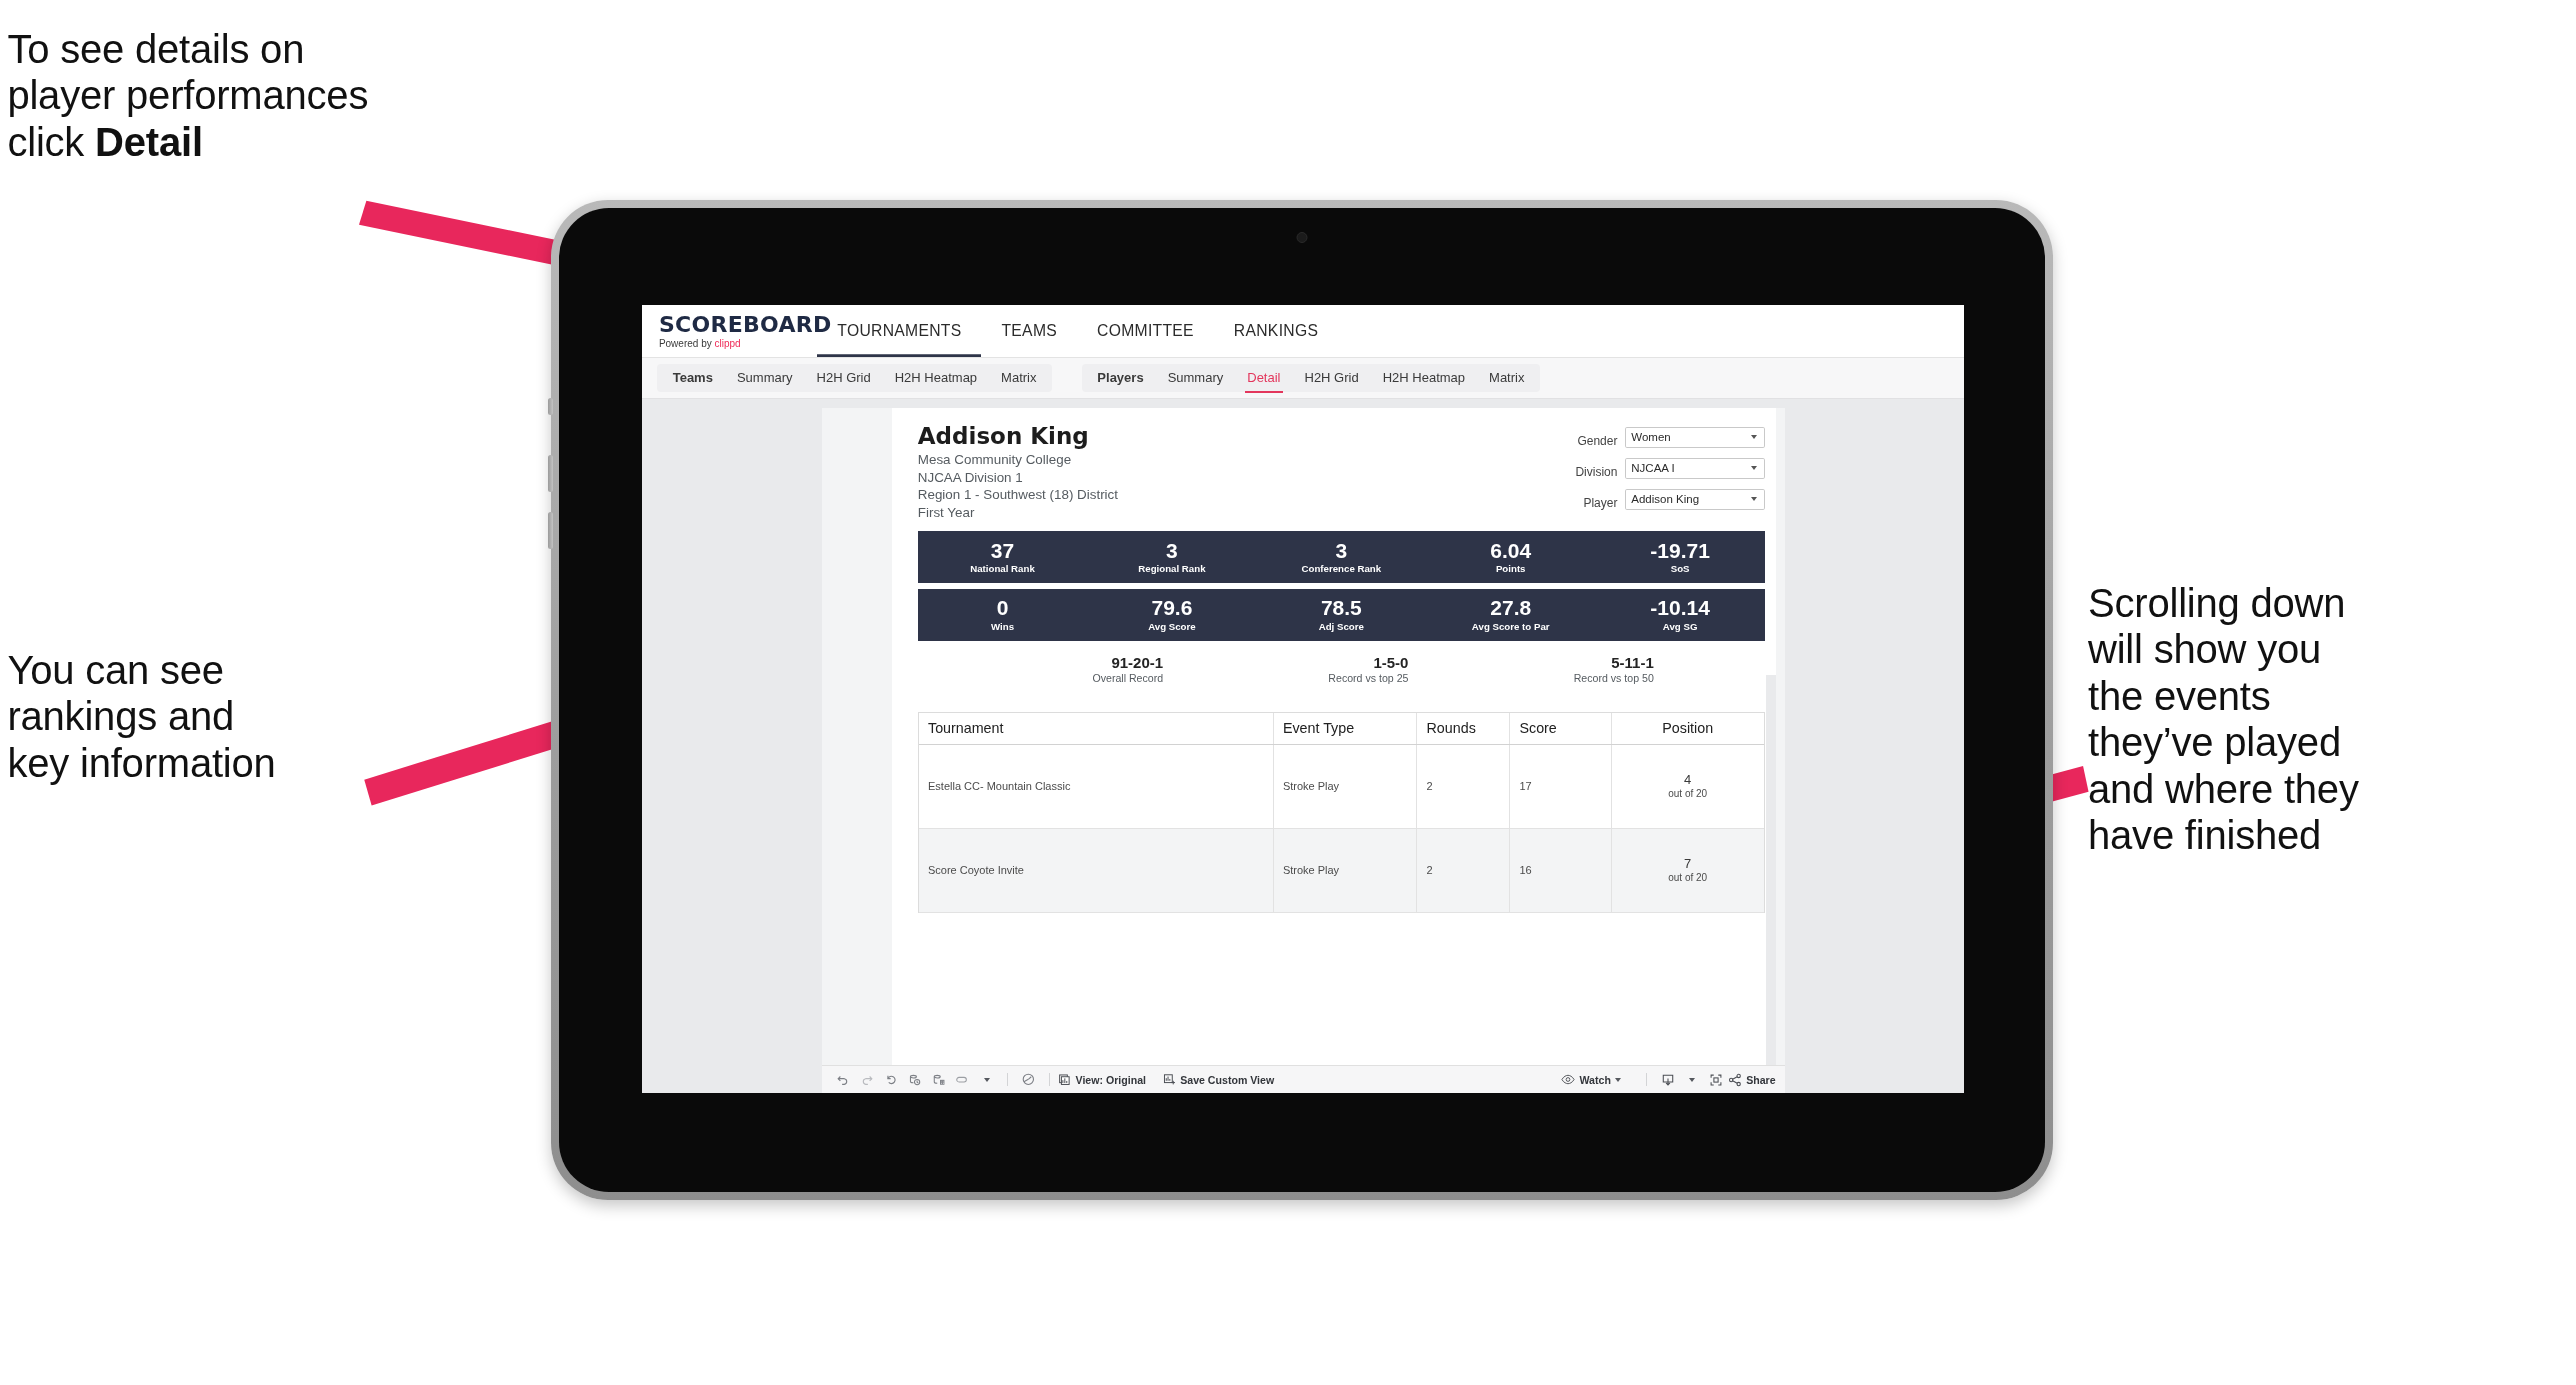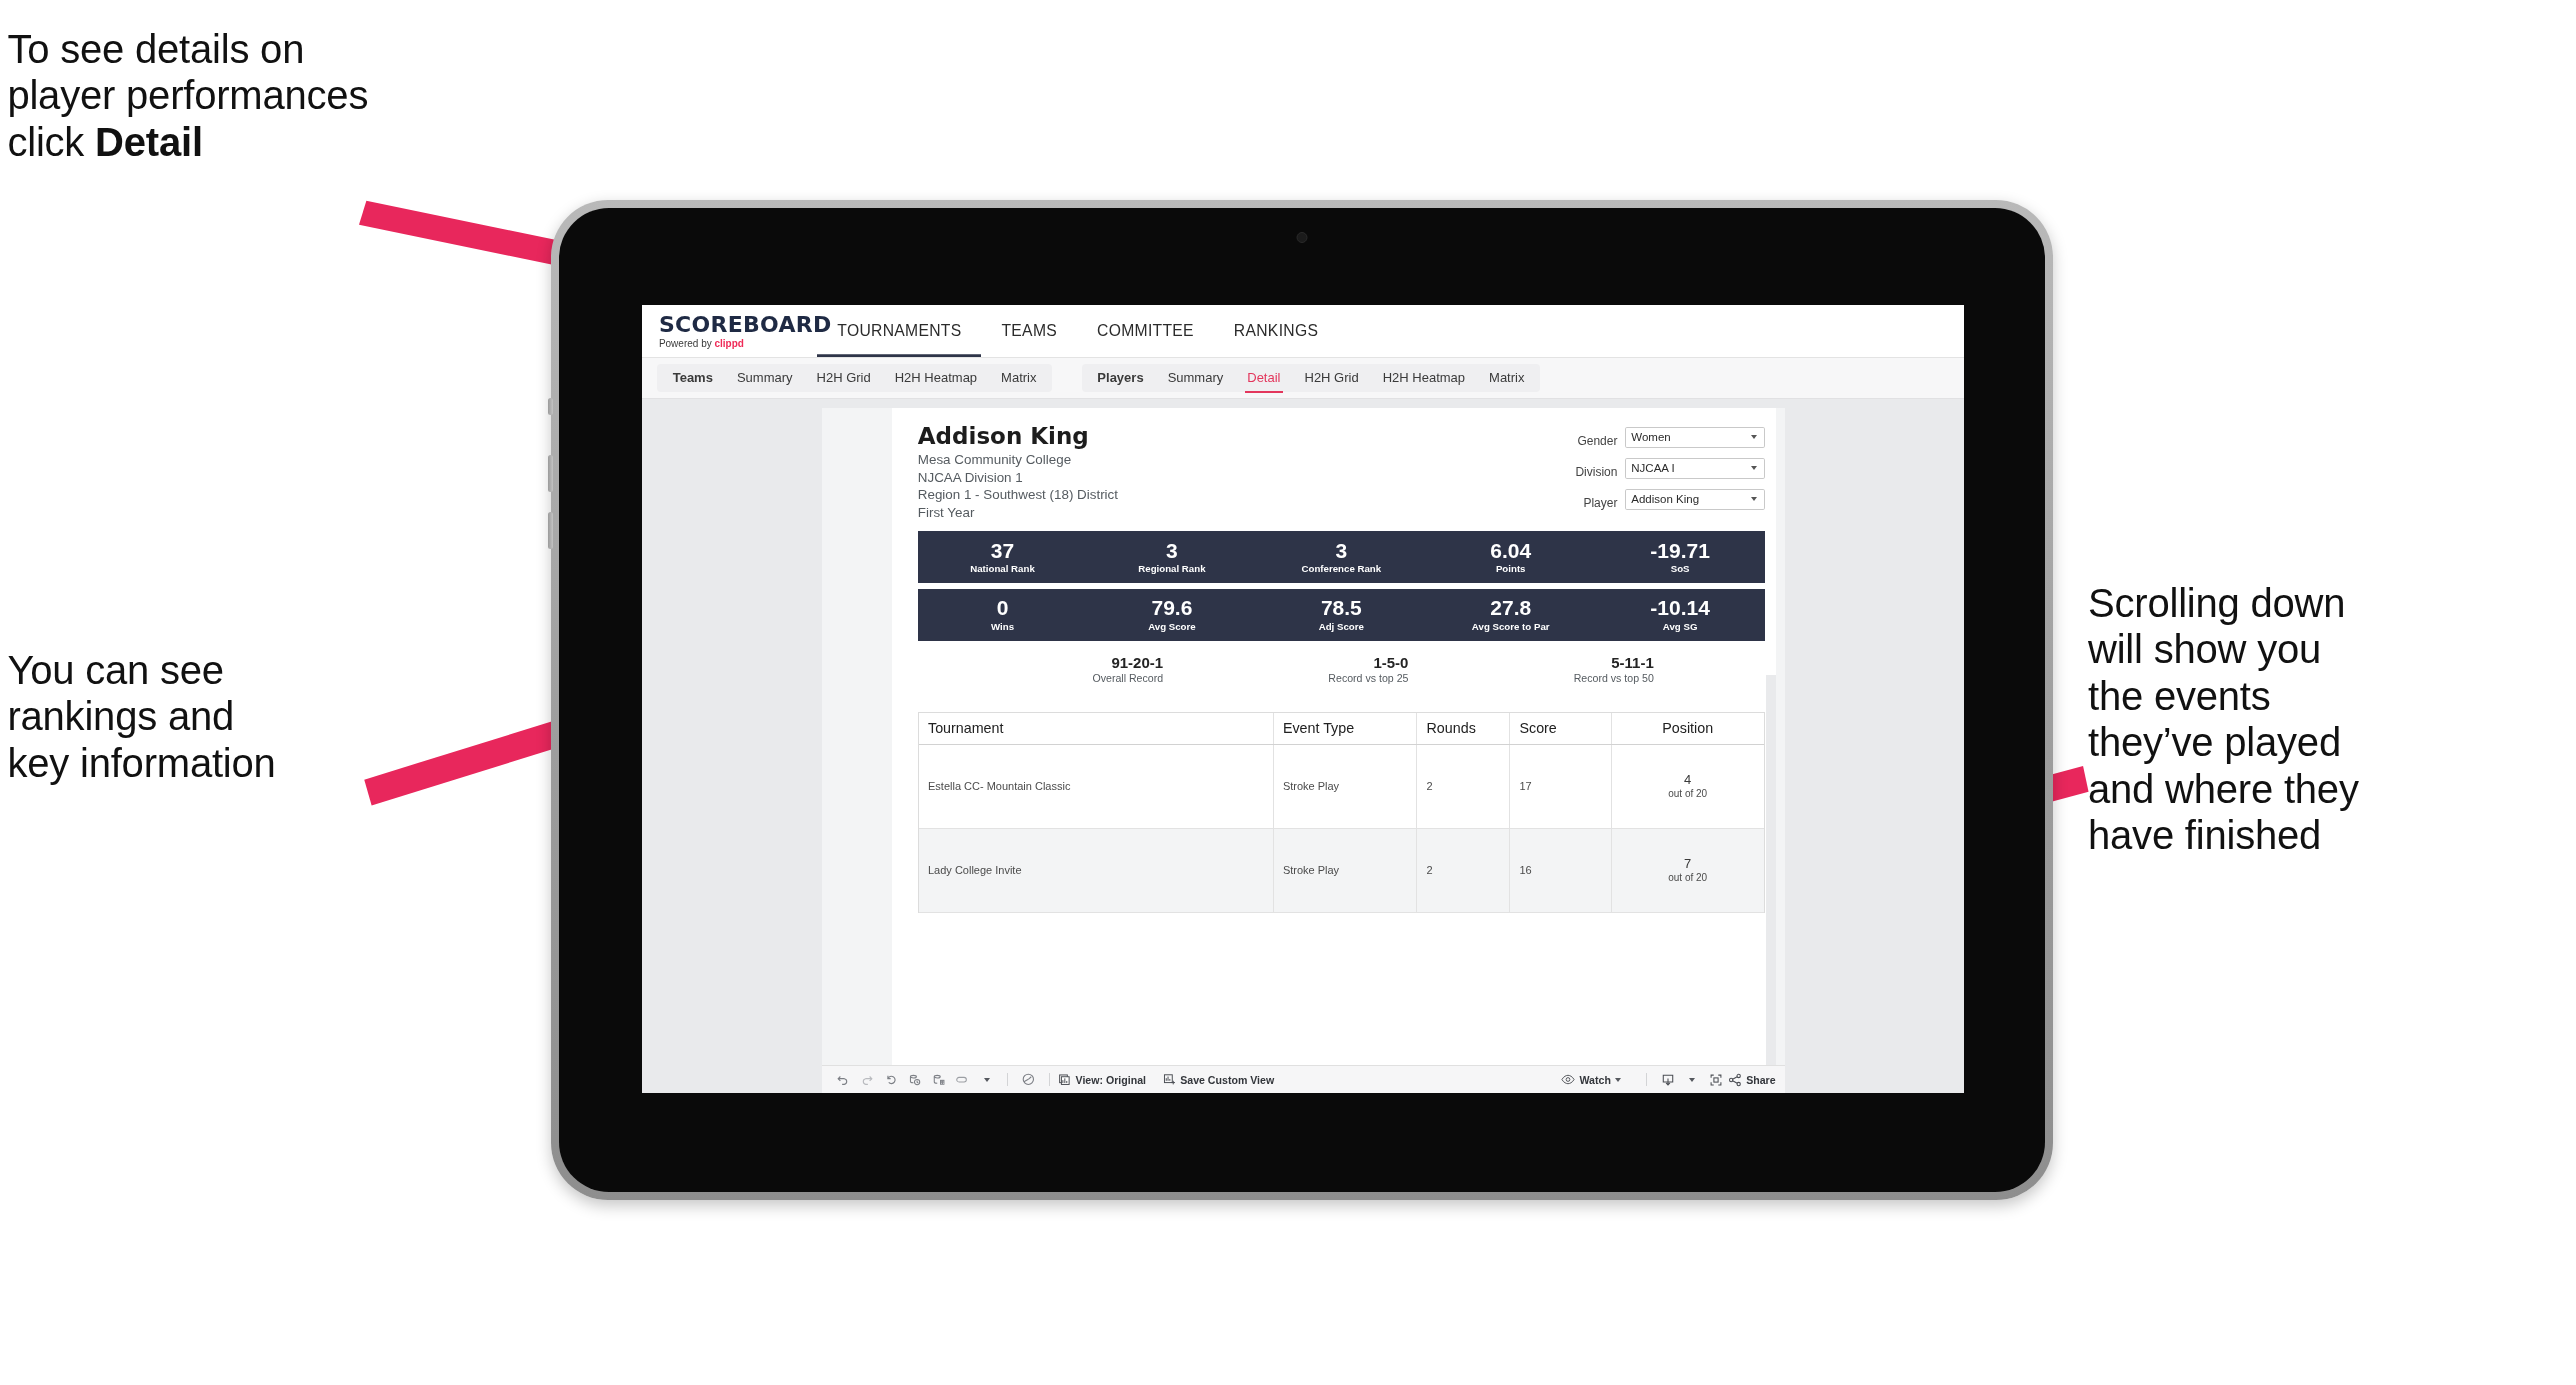--- a/index.html
+++ b/index.html
@@ -76,21 +76,21 @@
   #logo-block {
     width: 175px; display: flex; flex-direction: column;
     justify-content: center; padding-left: 16.6px;
   }
   #logo-main {
     font-size: 22px; font-weight: 700; color: #1f2a44;
     letter-spacing: 0.3px; line-height: 1;
     font-family: "DejaVu Sans", sans-serif;
   }
   #logo-sub { font-size: 10px; color: #3b3b3b; margin-top: 2.8px; line-height: 1; }
-  #logo-sub .brand { color: #ef2b58; font-weight: 700; }
+  #logo-sub .brand { color: #ef2b58; font-weight: 400; }
   #main-nav { display: flex; align-items: center; gap: 0; }
   .nav-item {
     font-size: 15.7px; color: #2b2b2b; padding: 0 20px;
     display: flex; align-items: center; height: 100%;
     letter-spacing: 0.3px; cursor: pointer;
   }
   .nav-item.active { box-shadow: inset 0 -2.8px 0 #2e3448; }
 
   
   #sub-nav {
@@ -417,21 +417,21 @@
                     <div class="tcell c-tournament">Estella CC- Mountain Classic</div>
                     <div class="tcell c-event">Stroke Play</div>
                     <div class="tcell c-rounds">2</div>
                     <div class="tcell c-score">17</div>
                     <div class="tcell c-position">
                       <div class="pos-num">4</div>
                       <div class="pos-sub">out of 20</div>
                     </div>
                   </div>
                   <div class="trow alt">
-                    <div class="tcell c-tournament">Lady College Invite</div>
+                    <div class="tcell c-tournament">Score Coyote Invite</div>
                     <div class="tcell c-event">Stroke Play</div>
                     <div class="tcell c-rounds">2</div>
                     <div class="tcell c-score">16</div>
                     <div class="tcell c-position">
                       <div class="pos-num">7</div>
                       <div class="pos-sub">out of 20</div>
                     </div>
                   </div>
                 </div>
               </div>

